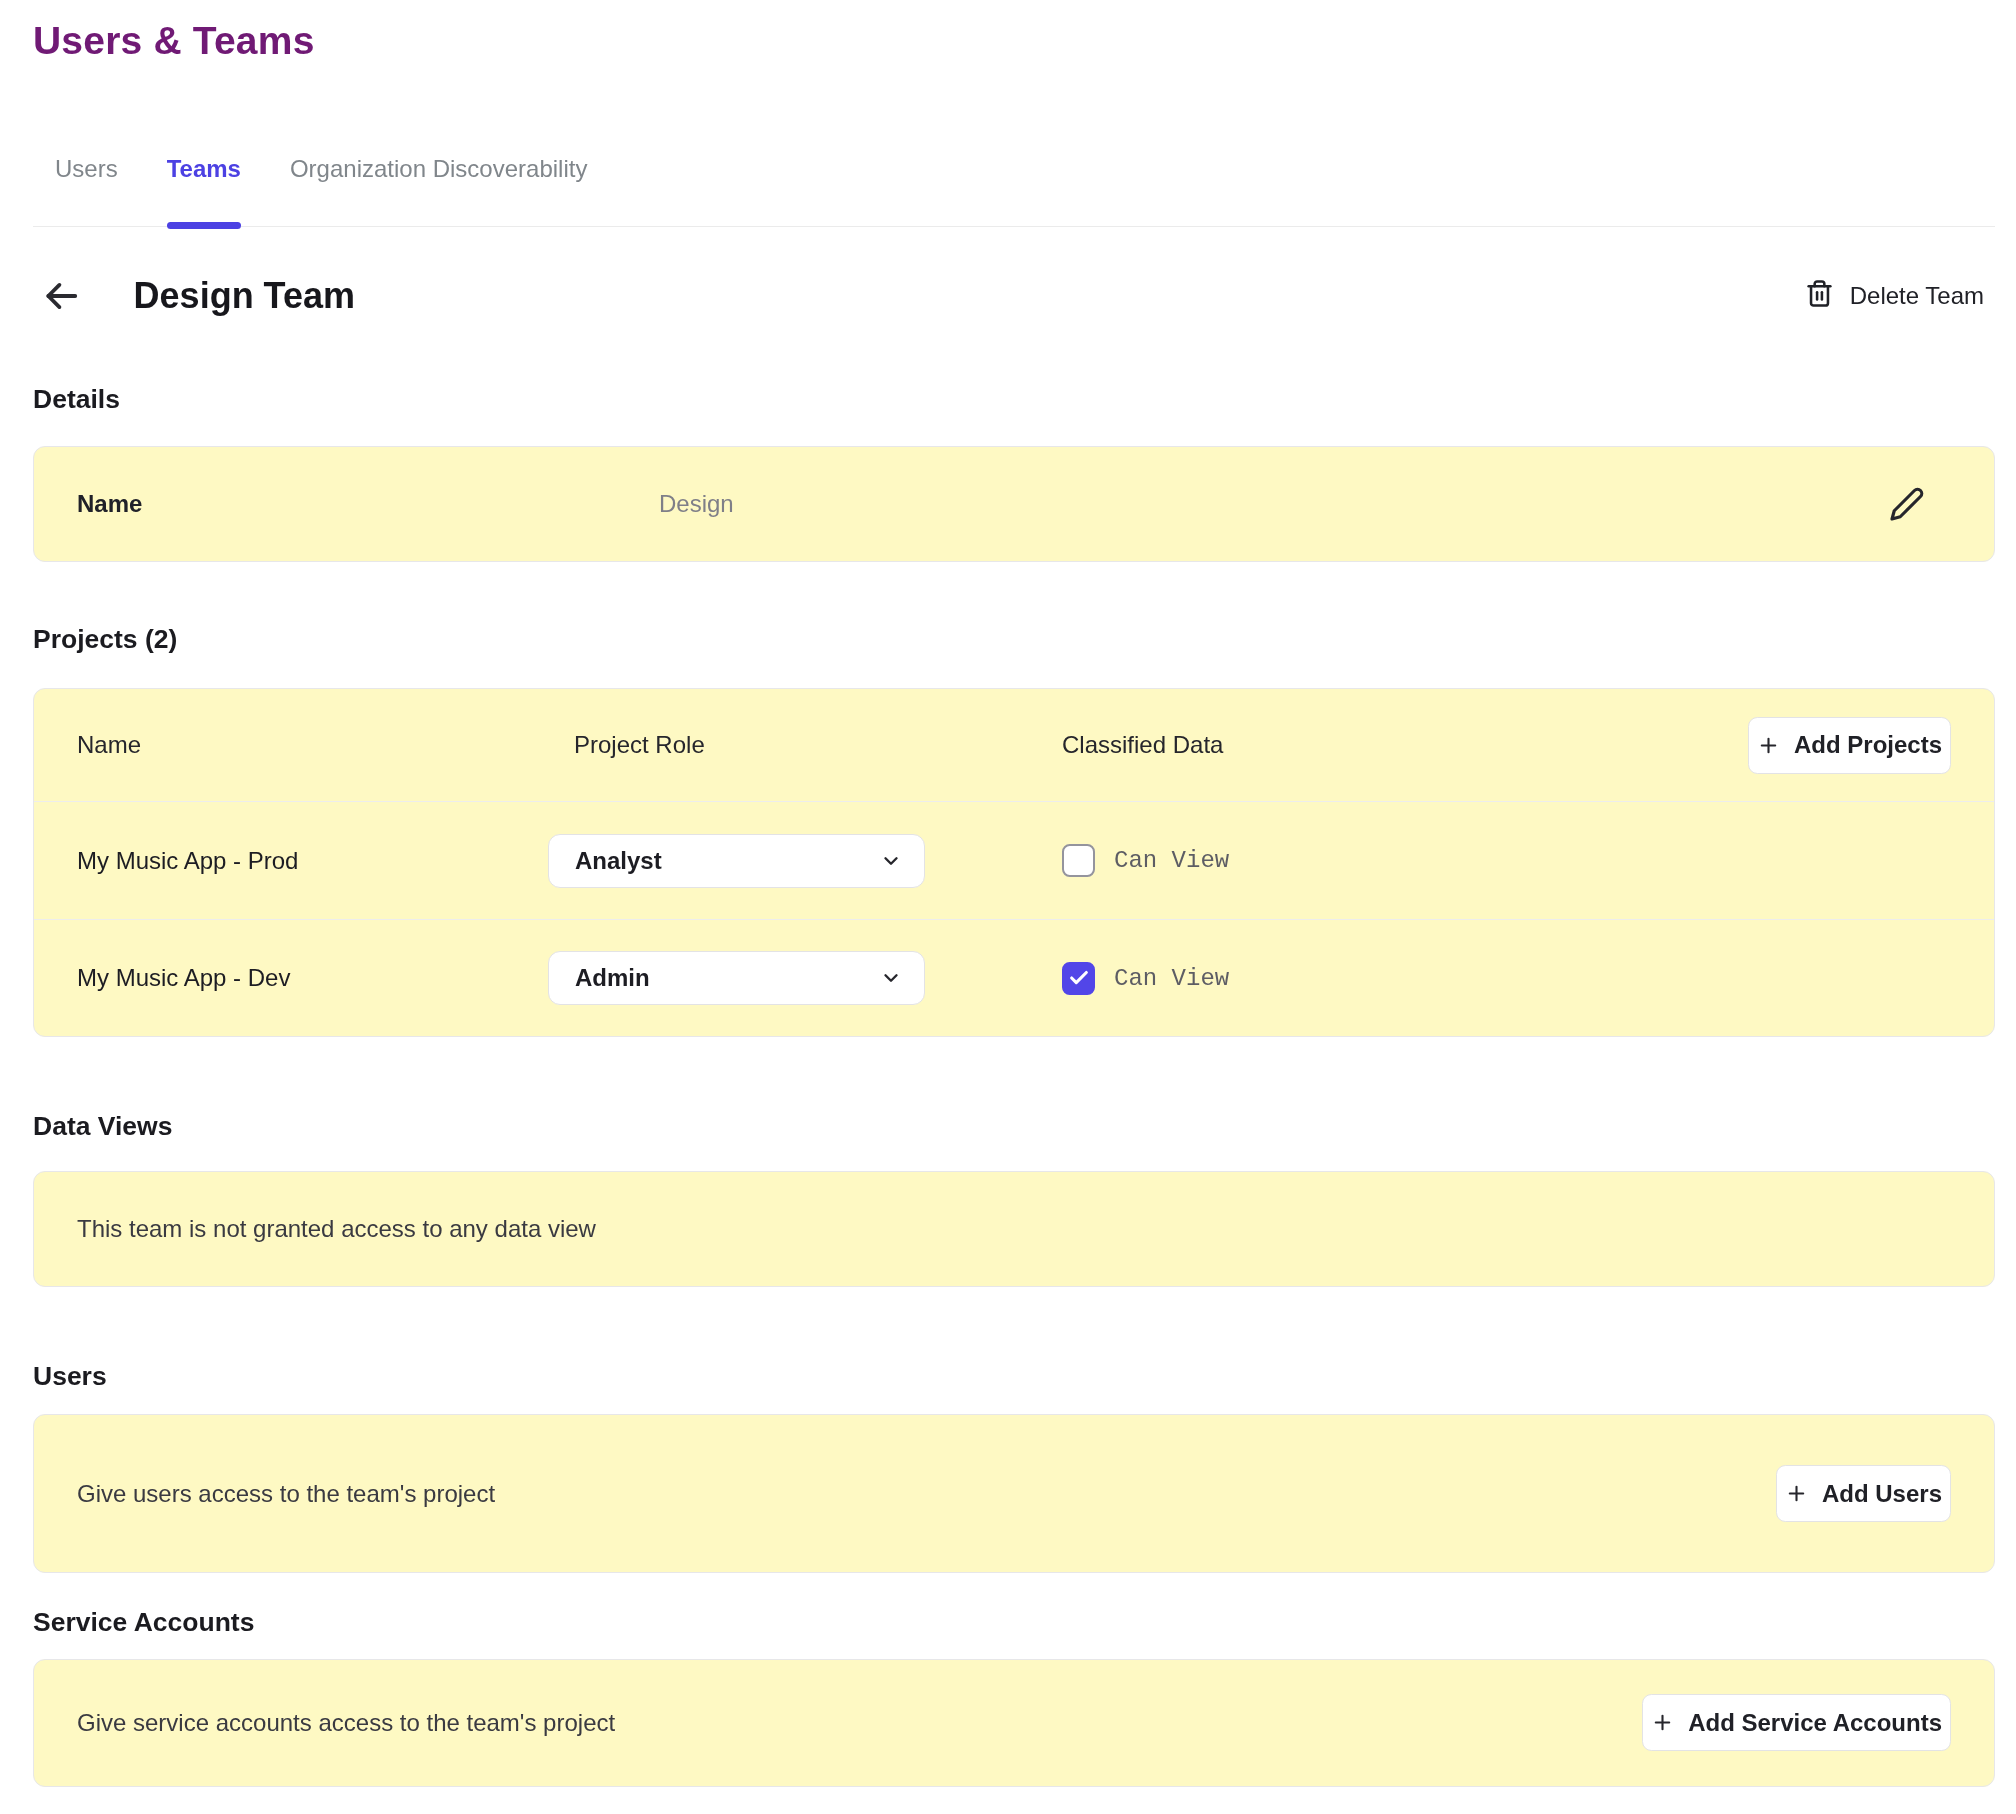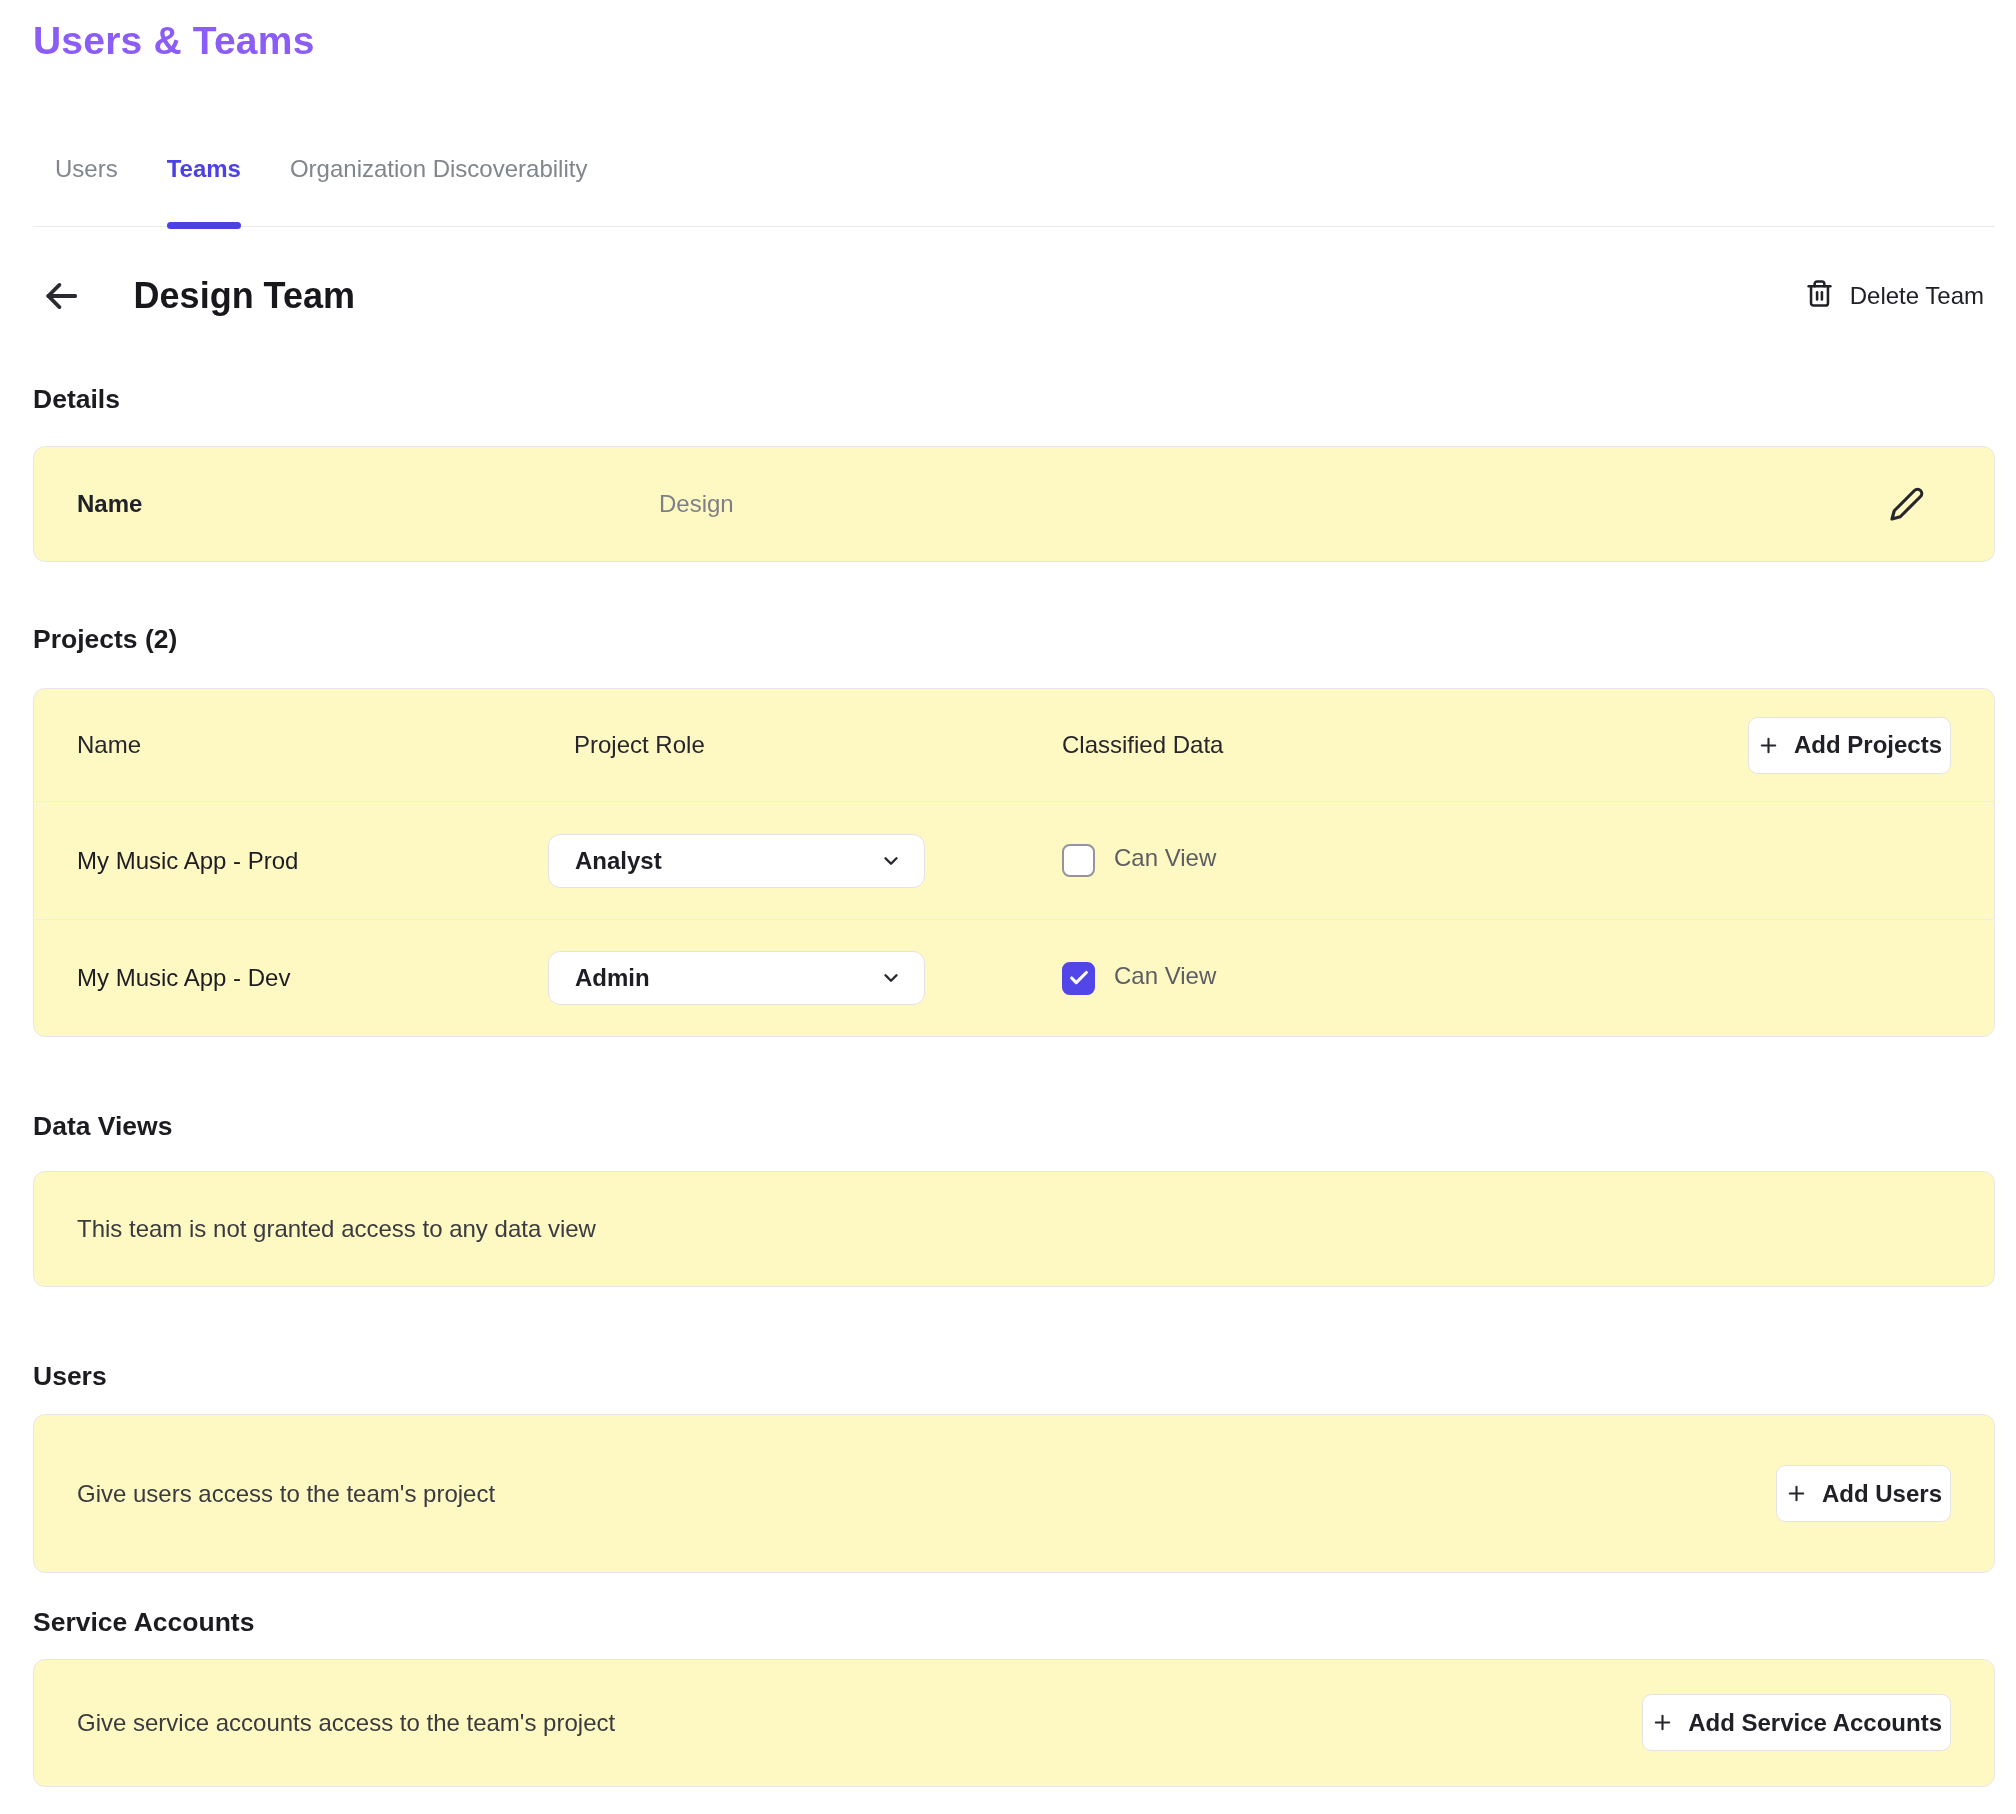--- a/index.html
+++ b/index.html
@@ -11,21 +11,21 @@
     color: #1d1d22;
     overflow: hidden;
   }
   .container {
     padding: 19px 22px 0 33px;
   }
   
   .page-title {
     font-size: 39px;
     font-weight: 700;
-    color: #8b5cf6;
+    color: #701a75;
     letter-spacing: 0.2px;
   }
   
   .tabs-row {
     display: flex;
     align-items: flex-end;
     gap: 49px;
     margin-top: 92px;
     padding-left: 22px;
     border-bottom: 1.7px solid #ebebeb;
@@ -146,21 +146,21 @@
     display: flex;
     align-items: center;
     justify-content: space-between;
     padding: 0 22px 0 26px;
     cursor: pointer;
     background: #fff;
   }
   .dropdown .dd-value { font-size: 24px; font-weight: 600; color: #1d1d23; }
   .dropdown .chev { color: #26262c; display: flex; }
   
-  .checkbox-group { display: flex; align-items: flex-start; }
+  .checkbox-group { display: flex; align-items: center; font-family: Liberation Mono, monospace; }
   .checkbox {
     width: 33px; height: 33px;
     border-radius: 7.7px;
     border: 2.1px solid #94949d;
     background: #fff;
     cursor: pointer;
     display: flex; align-items: center; justify-content: center;
     flex: 0 0 auto;
   }
   .checkbox svg { display: none; }

